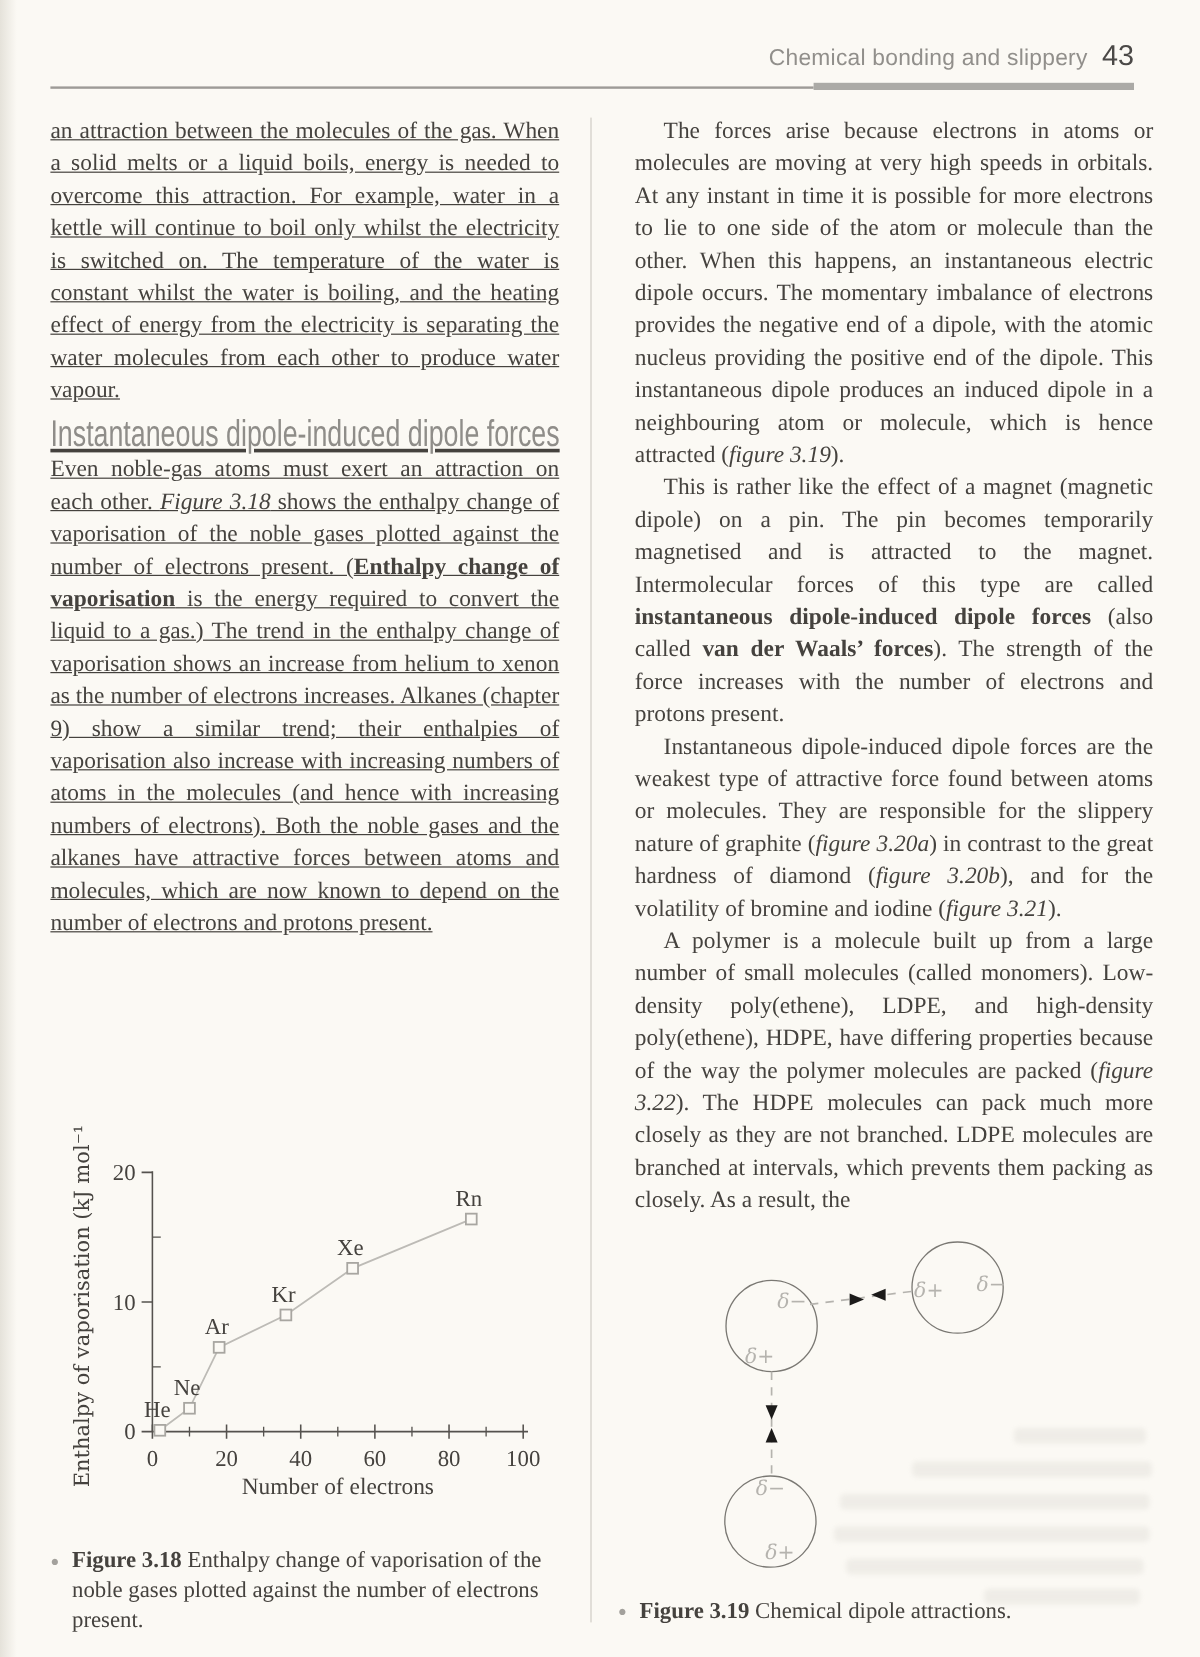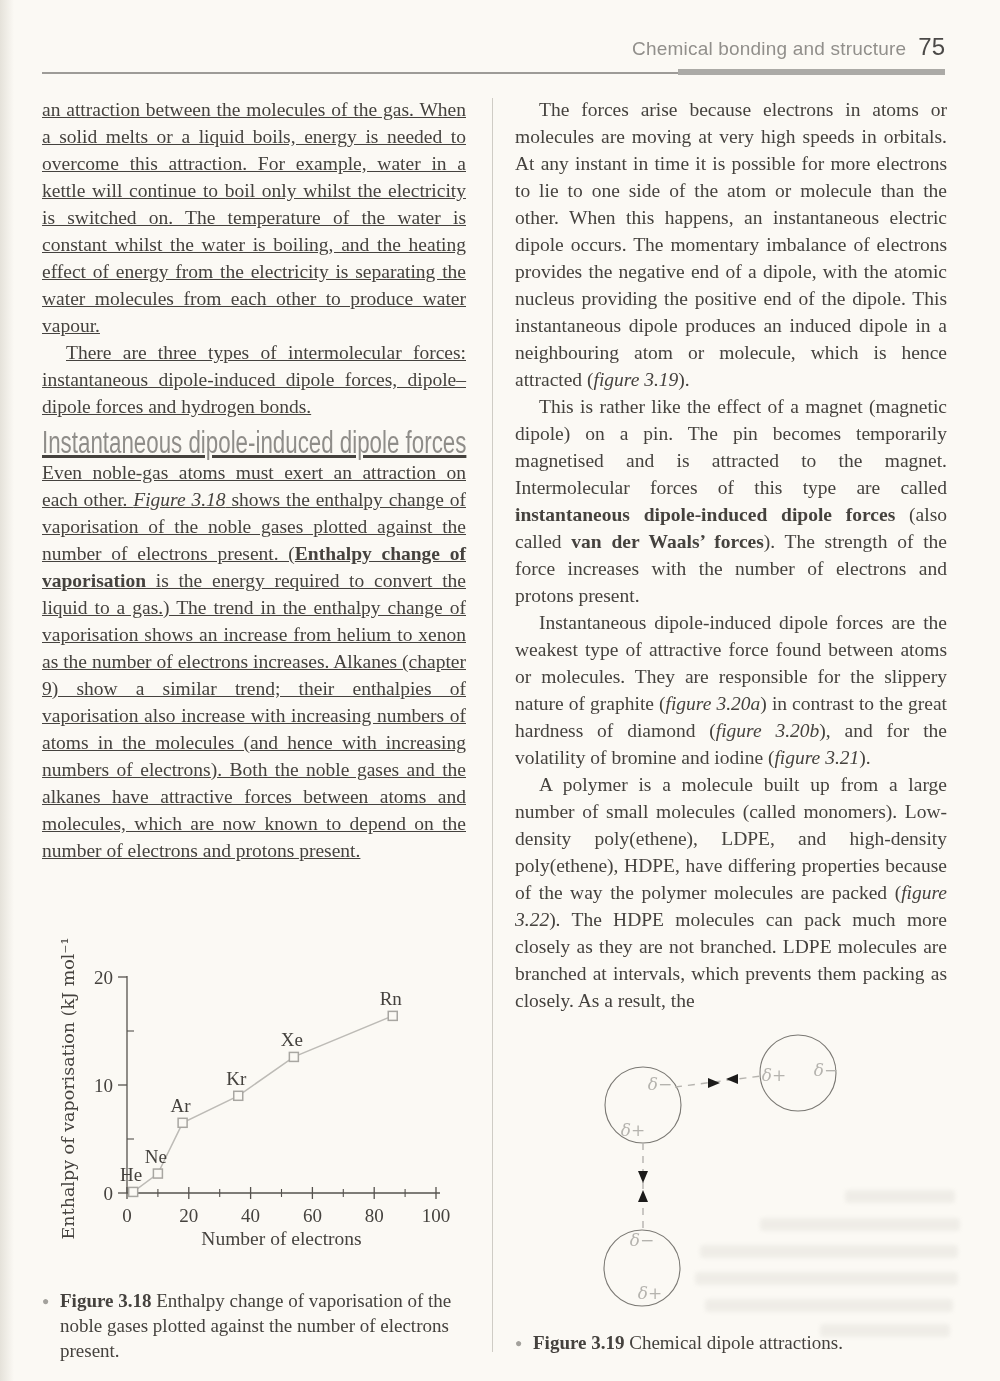--- a/index.html
+++ b/index.html
@@ -11,21 +11,21 @@
   
   .hdr{position:absolute;left:42px;top:33px;width:903px;text-align:right;
        font-family:"Liberation Sans","DejaVu Sans",sans-serif;}
   .hdr-title{font-size:19px;color:#918f8b;letter-spacing:.2px;}
   .hdr-num{font-size:24px;color:#4b4947;margin-left:12px;}
   .rule-thin{position:absolute;left:42px;top:72px;width:636px;height:2px;background:#9d9b97;}
   .rule-thick{position:absolute;left:678px;top:69px;width:267px;height:6px;background:#abaaa6;}
   
   .col{position:absolute;top:96px;font-size:19.5px;line-height:27px;text-align:justify;}
   .col-left{left:42px;width:424px;text-decoration:underline;}
-  .col-right{left:515px;width:432px;}
+  .col-right{left:529px;width:432px;}
   .col p{margin:0;}
   .col p.indent{text-indent:24px;}
   .b{font-weight:bold;}
   .i{font-style:italic;}
   h2.section{font-family:"Liberation Sans","DejaVu Sans",sans-serif;
        font-weight:400;font-size:31px;color:#8f8d89;margin:9px 0 3px 0;
        transform:scaleX(.72);transform-origin:left center;white-space:nowrap;
        letter-spacing:0;}
   .divider{position:absolute;left:492px;top:98px;width:1px;height:1254px;background:#cfccc5;}
   
@@ -38,30 +38,29 @@
   .caption .cap-label{font-weight:bold;}
   
   .ghost{position:absolute;background:#b2afa7;opacity:.16;filter:blur(2px);border-radius:4px;height:13px;}
 </style>
 </head>
 <body>
 
 <div class="page-edge"></div>
 
 <div class="hdr">
-  <span class="hdr-title">Chemical bonding and structure</span><span class="hdr-num">75</span>
+  <span class="hdr-title">Chemical bonding and slippery</span><span class="hdr-num">43</span>
 </div>
 <div class="rule-thin"></div>
 <div class="rule-thick"></div>
 
 <div class="divider"></div>
 
 <div class="col col-left">
   <p><span>an attraction between the molecules of the gas. When a solid melts or a liquid boils, energy is needed to overcome this attraction. For example, water in a kettle will continue to boil only whilst the electricity is switched on. The temperature of the water is constant whilst the water is boiling, and the heating effect of energy from the electricity is separating the water molecules from each other to produce water vapour.</span></p>
-  <p class="indent"><span>There are three types of intermolecular forces: instantaneous dipole-induced dipole forces, dipole–dipole forces and hydrogen bonds.</span></p>
   <h2 class="section">Instantaneous dipole-induced dipole forces</h2>
   <p><span>Even noble-gas atoms must exert an attraction on each other. </span><span class="i">Figure 3.18</span><span> shows the enthalpy change of vaporisation of the noble gases plotted against the number of electrons present. (</span><span class="b">Enthalpy change of vaporisation</span><span> is the energy required to convert the liquid to a gas.) The trend in the enthalpy change of vaporisation shows an increase from helium to xenon as the number of electrons increases. Alkanes (chapter 9) show a similar trend; their enthalpies of vaporisation also increase with increasing numbers of atoms in the molecules (and hence with increasing numbers of electrons). Both the noble gases and the alkanes have attractive forces between atoms and molecules, which are now known to depend on the number of electrons and protons present.</span></p>
 </div>
 
 <div class="col col-right">
   <p class="indent"><span>The forces arise because electrons in atoms or molecules are moving at very high speeds in orbitals. At any instant in time it is possible for more electrons to lie to one side of the atom or molecule than the other. When this happens, an instantaneous electric dipole occurs. The momentary imbalance of electrons provides the negative end of a dipole, with the atomic nucleus providing the positive end of the dipole. This instantaneous dipole produces an induced dipole in a neighbouring atom or molecule, which is hence attracted (</span><span class="i">figure 3.19</span><span>).</span></p>
   <p class="indent"><span>This is rather like the effect of a magnet (magnetic dipole) on a pin. The pin becomes temporarily magnetised and is attracted to the magnet. Intermolecular forces of this type are called </span><span class="b">instantaneous dipole-induced dipole forces</span><span> (also called </span><span class="b">van der Waals’ forces</span><span>). The strength of the force increases with the number of electrons and protons present.</span></p>
   <p class="indent"><span>Instantaneous dipole-induced dipole forces are the weakest type of attractive force found between atoms or molecules. They are responsible for the slippery nature of graphite (</span><span class="i">figure 3.20a</span><span>) in contrast to the great hardness of diamond (</span><span class="i">figure 3.20b</span><span>), and for the volatility of bromine and iodine (</span><span class="i">figure 3.21</span><span>).</span></p>
   <p class="indent"><span>A polymer is a molecule built up from a large number of small molecules (called monomers). Low-density poly(ethene), LDPE, and high-density poly(ethene), HDPE, have differing properties because of the way the polymer molecules are packed (</span><span class="i">figure 3.22</span><span>). The HDPE molecules can pack much more closely as they are not branched. LDPE molecules are branched at intervals, which prevents them packing as closely. As a result, the</span></p>
 </div>

